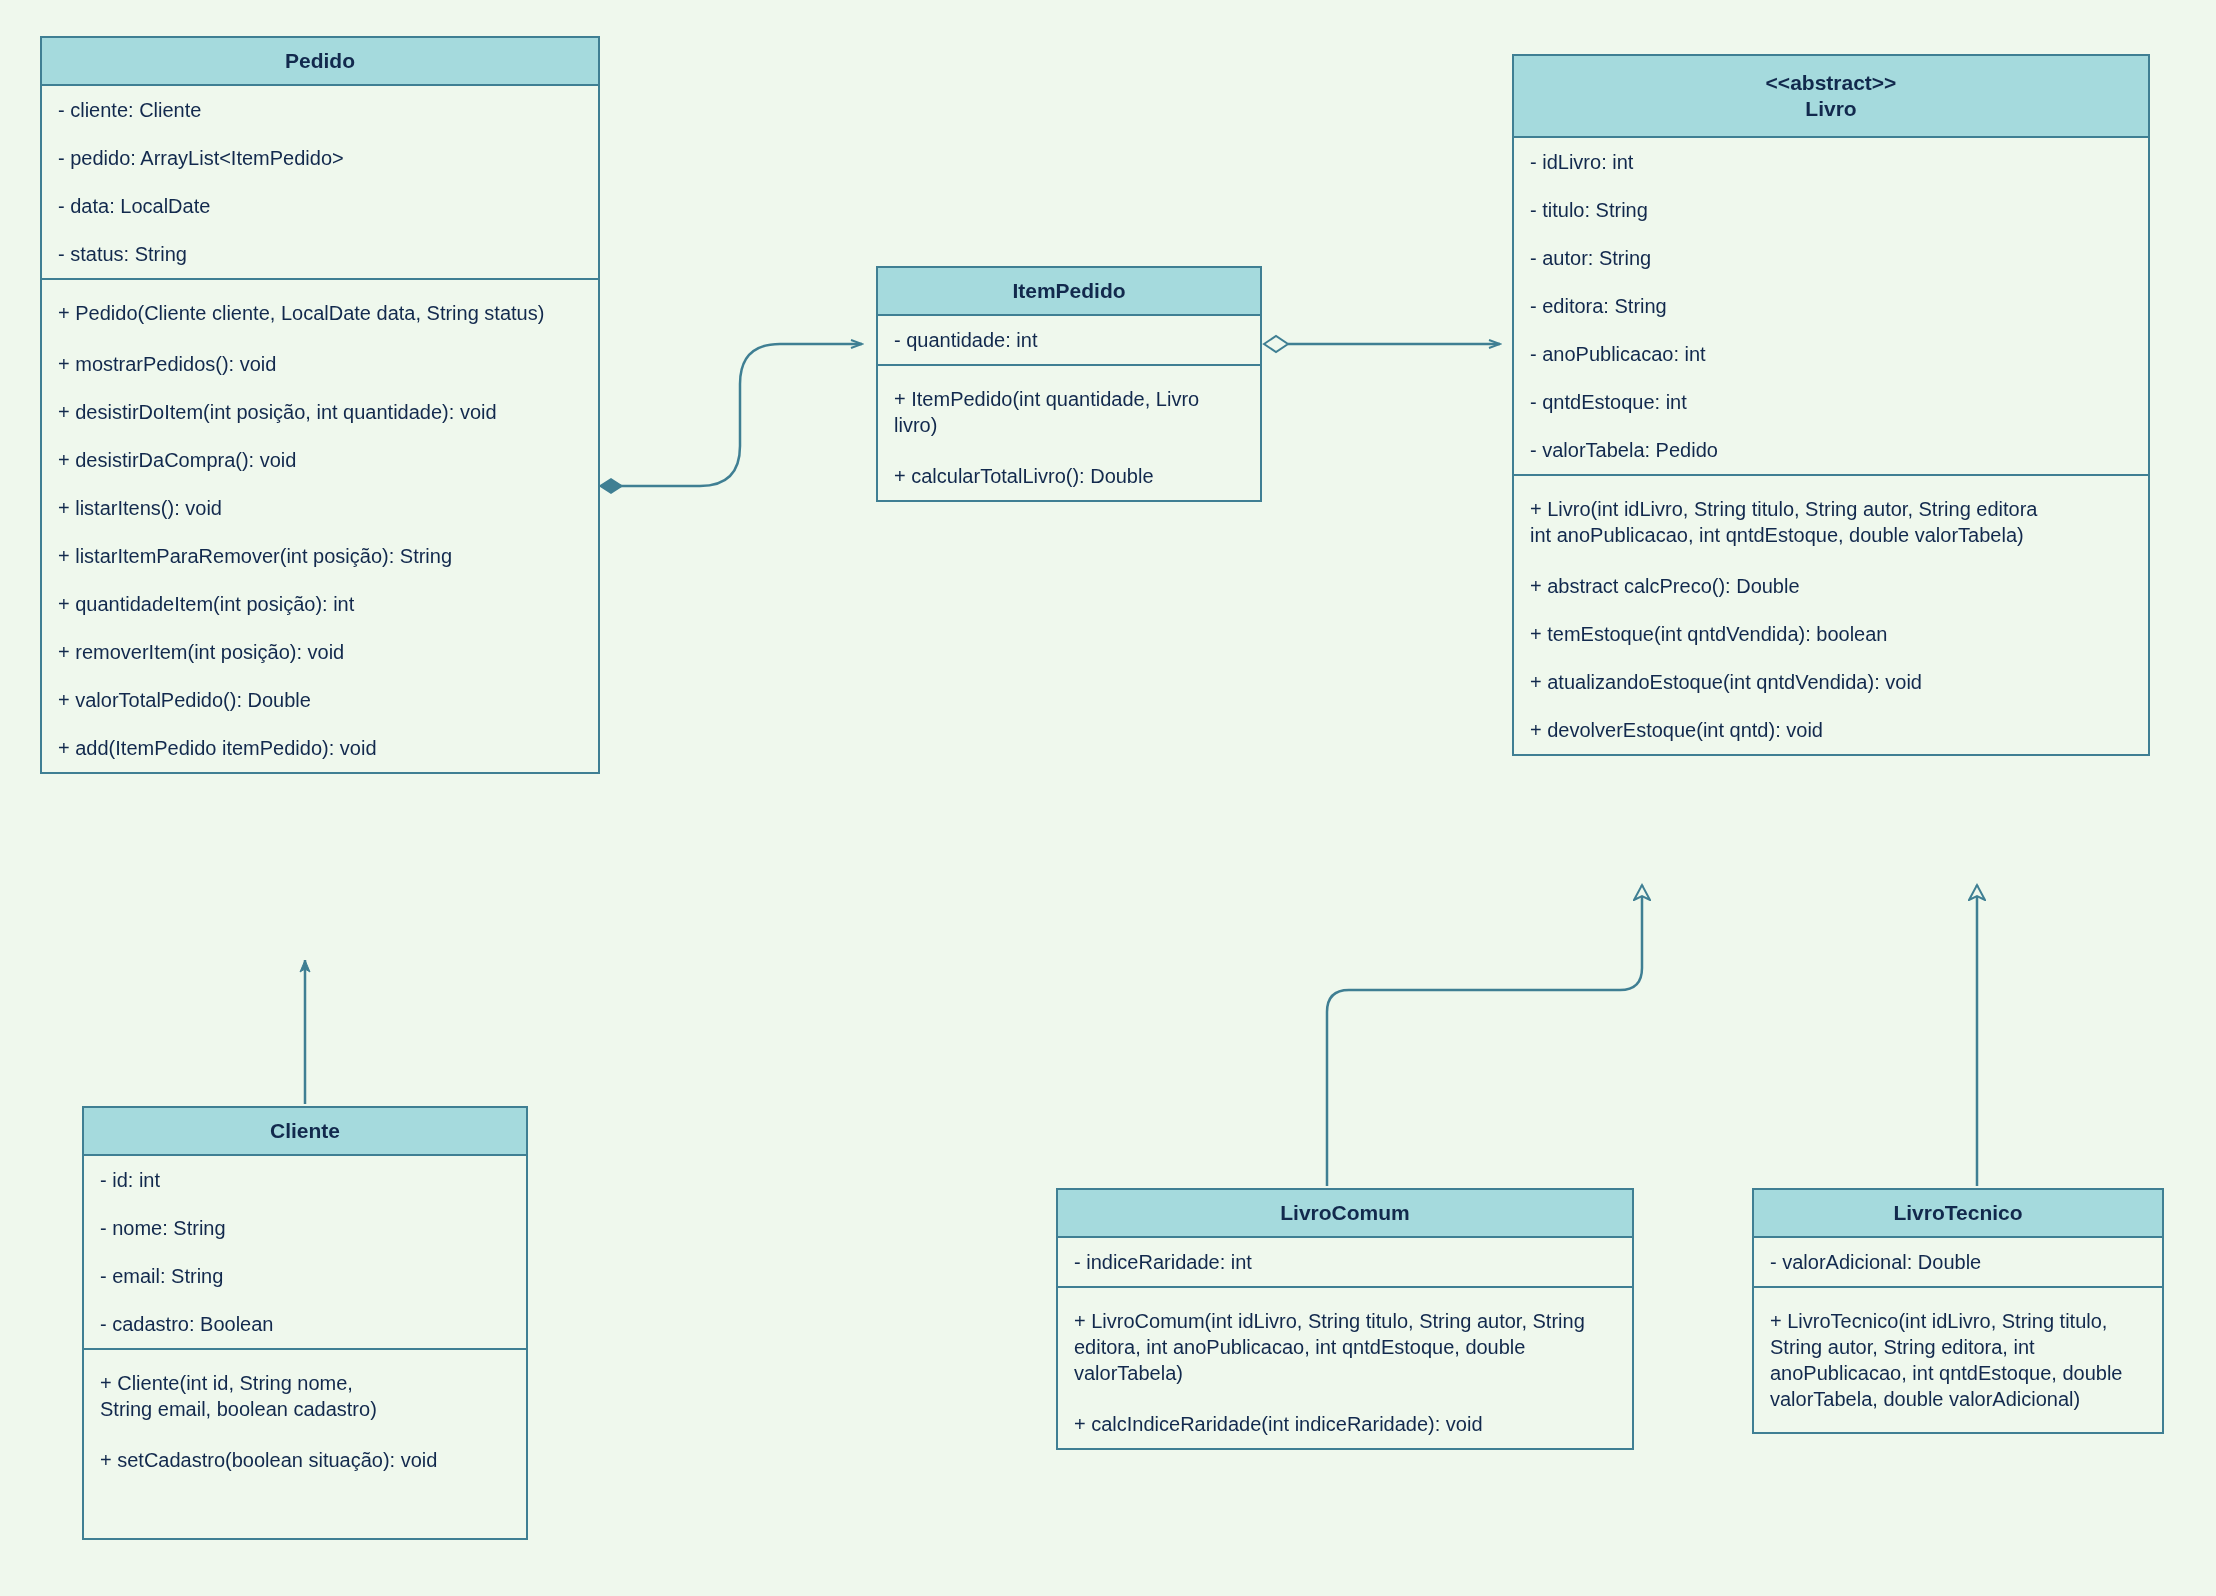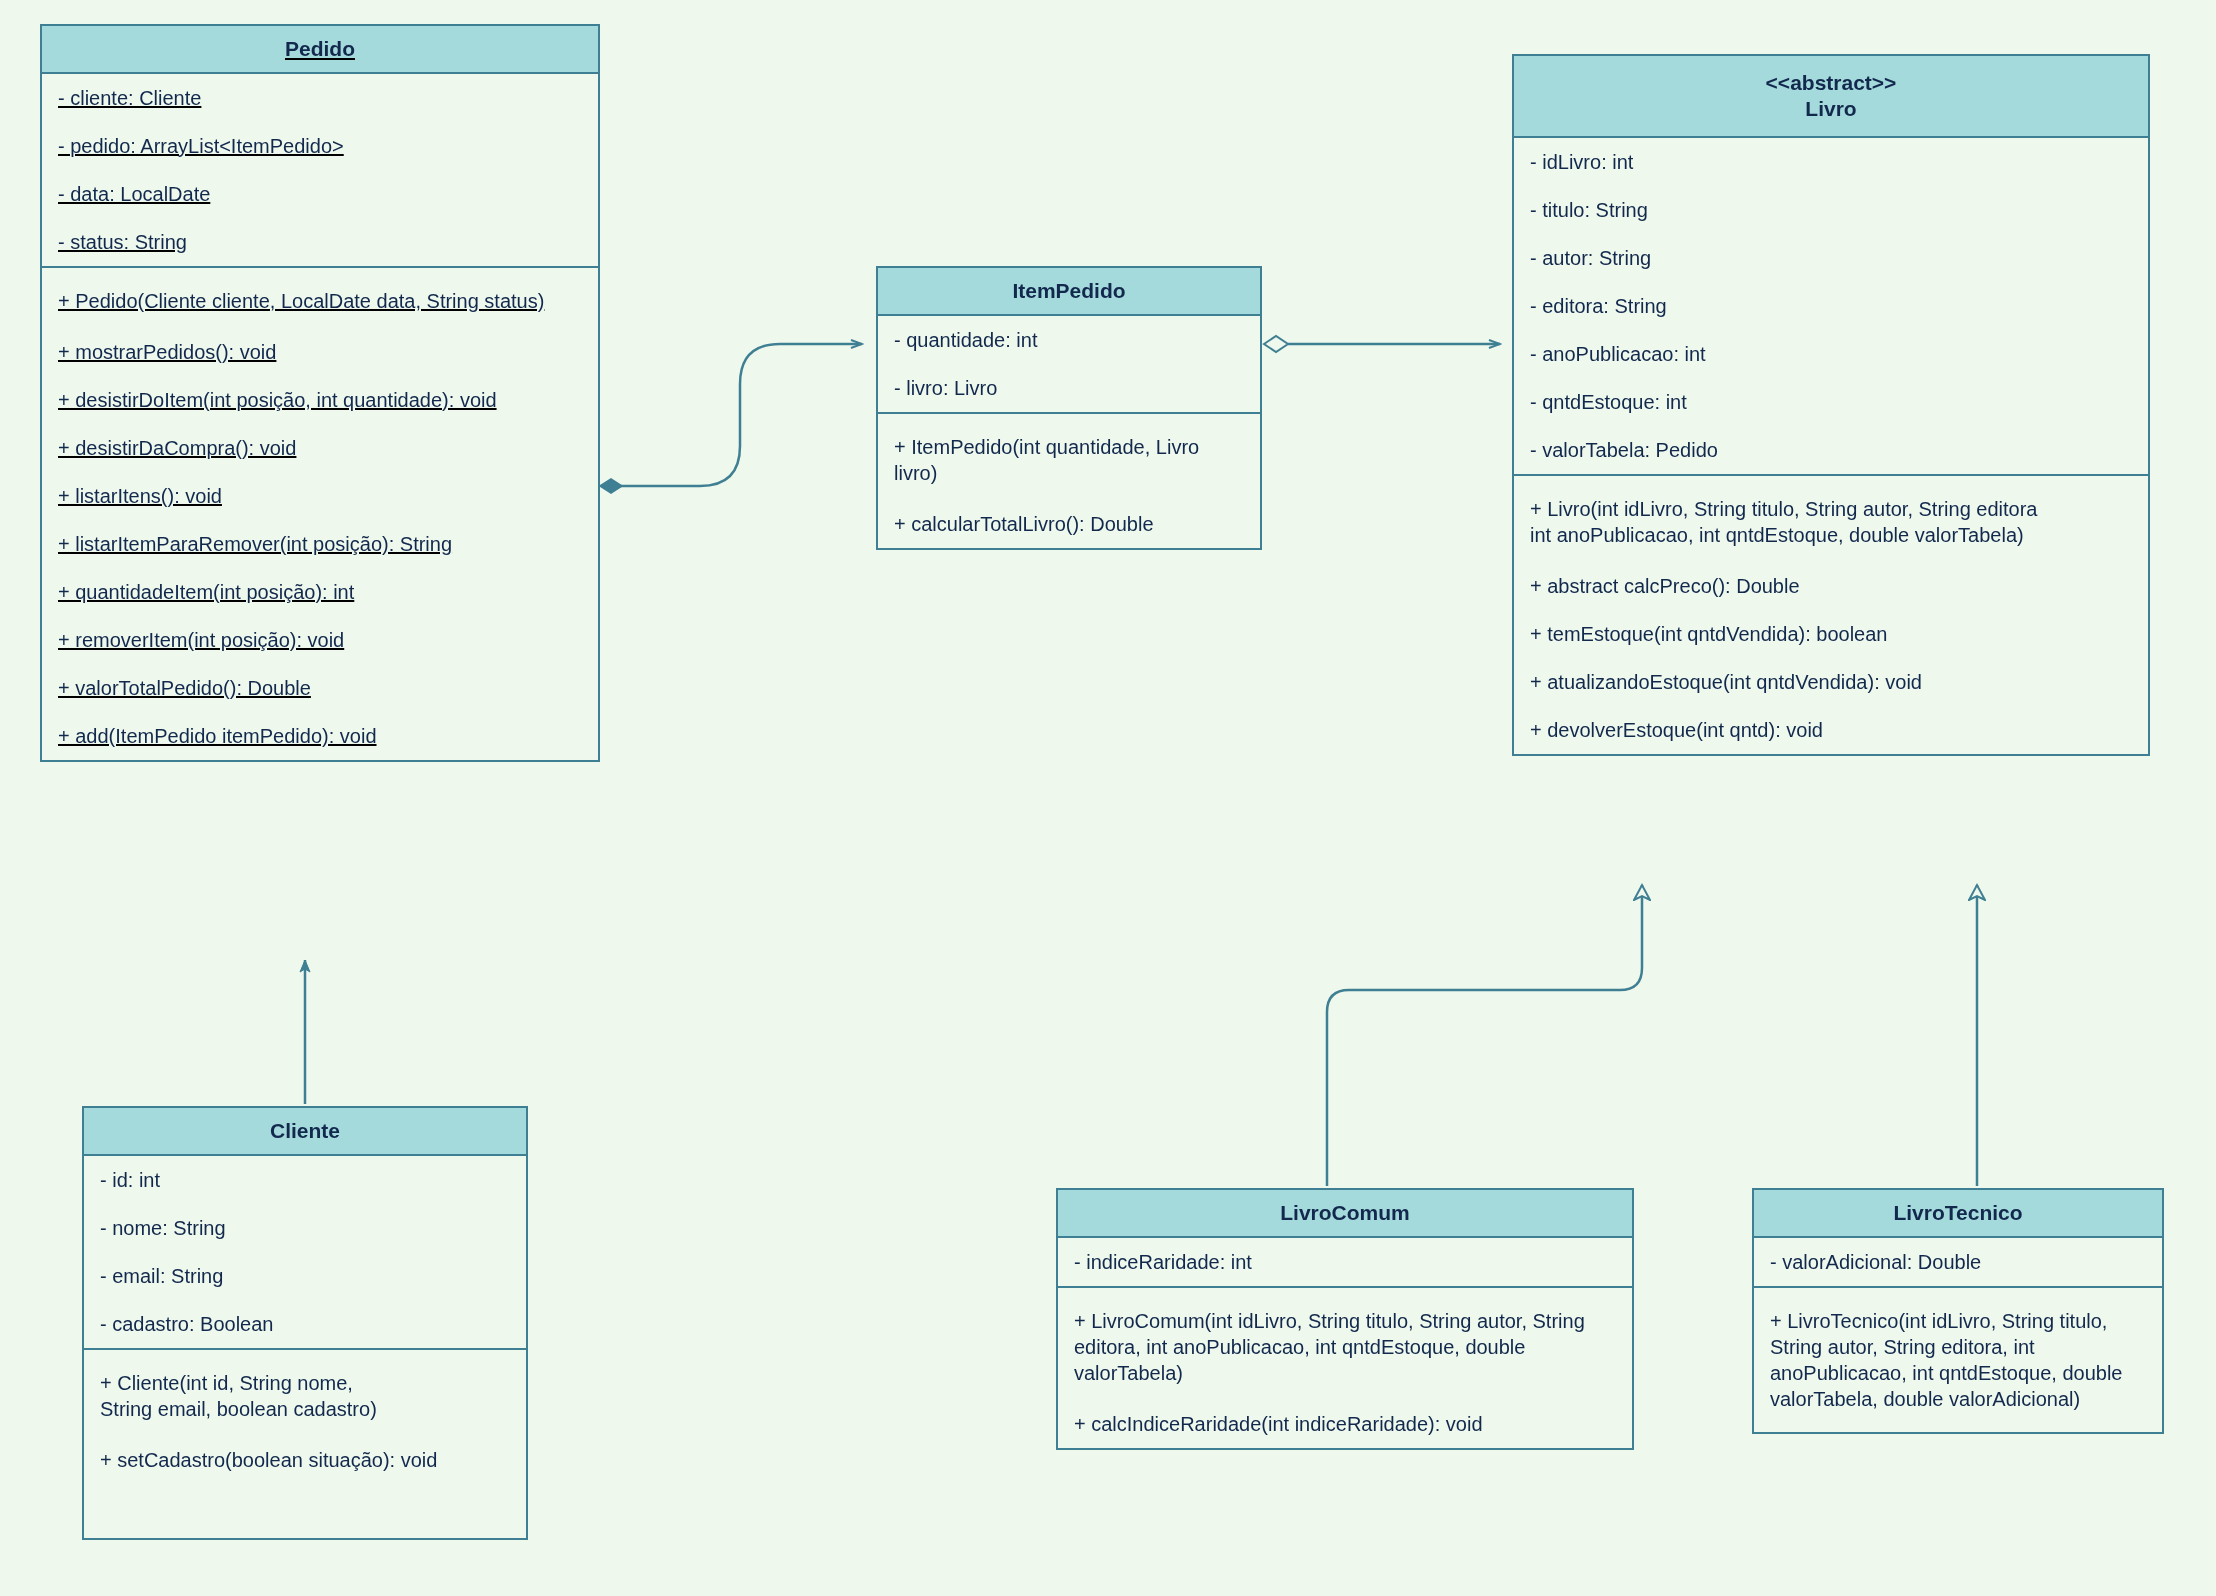--- a/index.html
+++ b/index.html
@@ -61,21 +61,21 @@
     font-size: 20px;
     line-height: 1.3;
     padding: 14px 14px 14px 16px;
     white-space: pre-line;
   }
   .pad-top { padding-top: 20px; }
   .pad-bot { padding-bottom: 20px; }
   .tight { padding-top: 11px; padding-bottom: 11px; }
 
   
-  #cls-pedido      { left: 40px;   top: 24px;   width: 560px; text-decoration: underline;  }
+  #cls-pedido      { left: 40px;   top: 36px;   width: 560px;  }
   #cls-pedido .uml-header { height: 48px; }
 
   #cls-itempedido  { left: 876px;  top: 266px;  width: 386px; }
   #cls-itempedido .uml-header { height: 48px; }
 
   #cls-livro       { left: 1512px; top: 54px;   width: 638px; }
   #cls-livro .uml-header { height: 82px; }
 
   #cls-cliente     { left: 82px;   top: 1106px; width: 446px; }
   #cls-cliente .uml-header { height: 48px; align-items: center; }
@@ -158,21 +158,20 @@
       <div class="uml-row tight pad-bot">+ add(ItemPedido itemPedido): void</div>
     </div>
   </div>
 
   <div class="uml-class" id="cls-itempedido">
     <div class="uml-header">
       <span class="cname">ItemPedido</span>
     </div>
     <div class="uml-section">
       <div class="uml-row tight pad-top">- quantidade: int</div>
-      <div class="uml-row tight pad-bot">- livro: Livro</div>
     </div>
     <div class="uml-section">
       <div class="uml-row pad-top">+ ItemPedido(int quantidade, Livro livro)</div>
       <div class="uml-row tight pad-bot">+ calcularTotalLivro(): Double</div>
     </div>
   </div>
 
   <div class="uml-class" id="cls-livro">
     <div class="uml-header">
       <span class="stereo">&lt;&lt;abstract&gt;&gt;</span>

